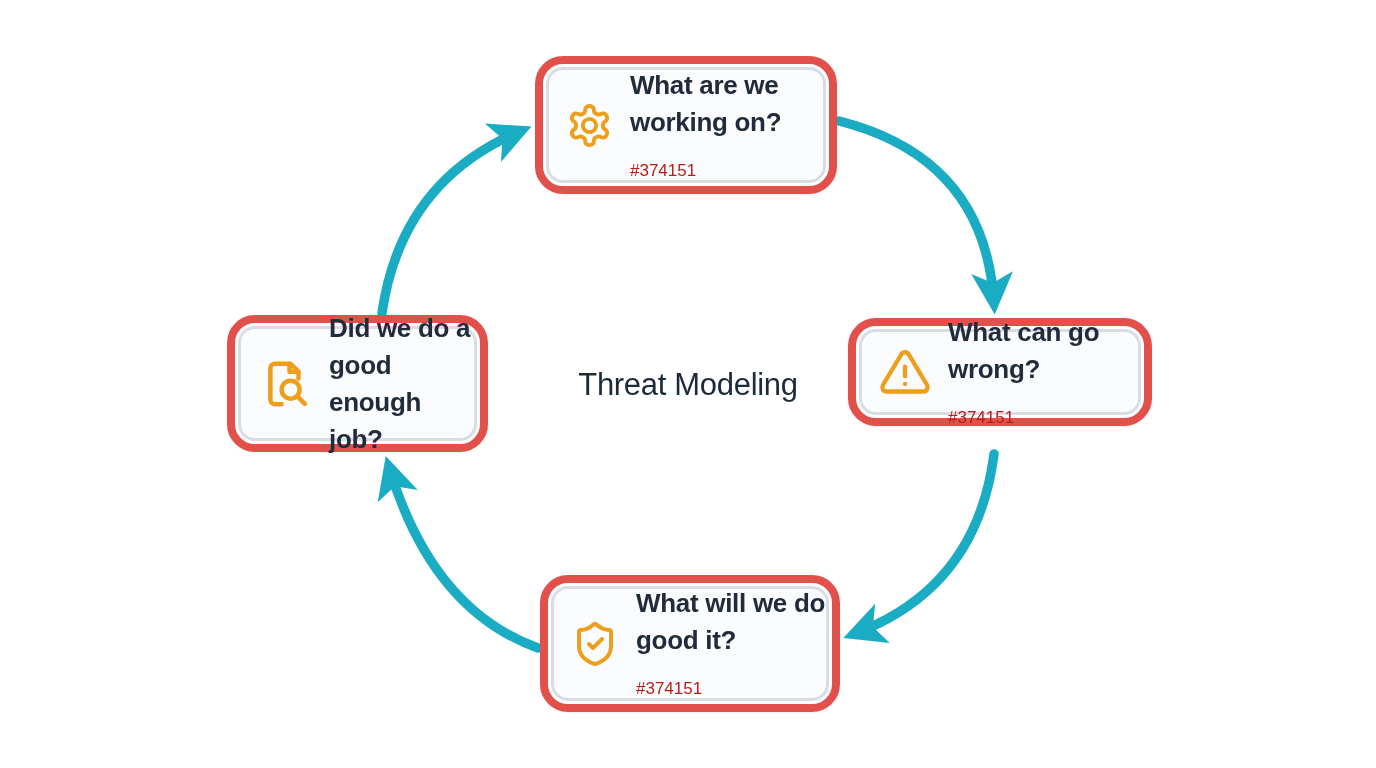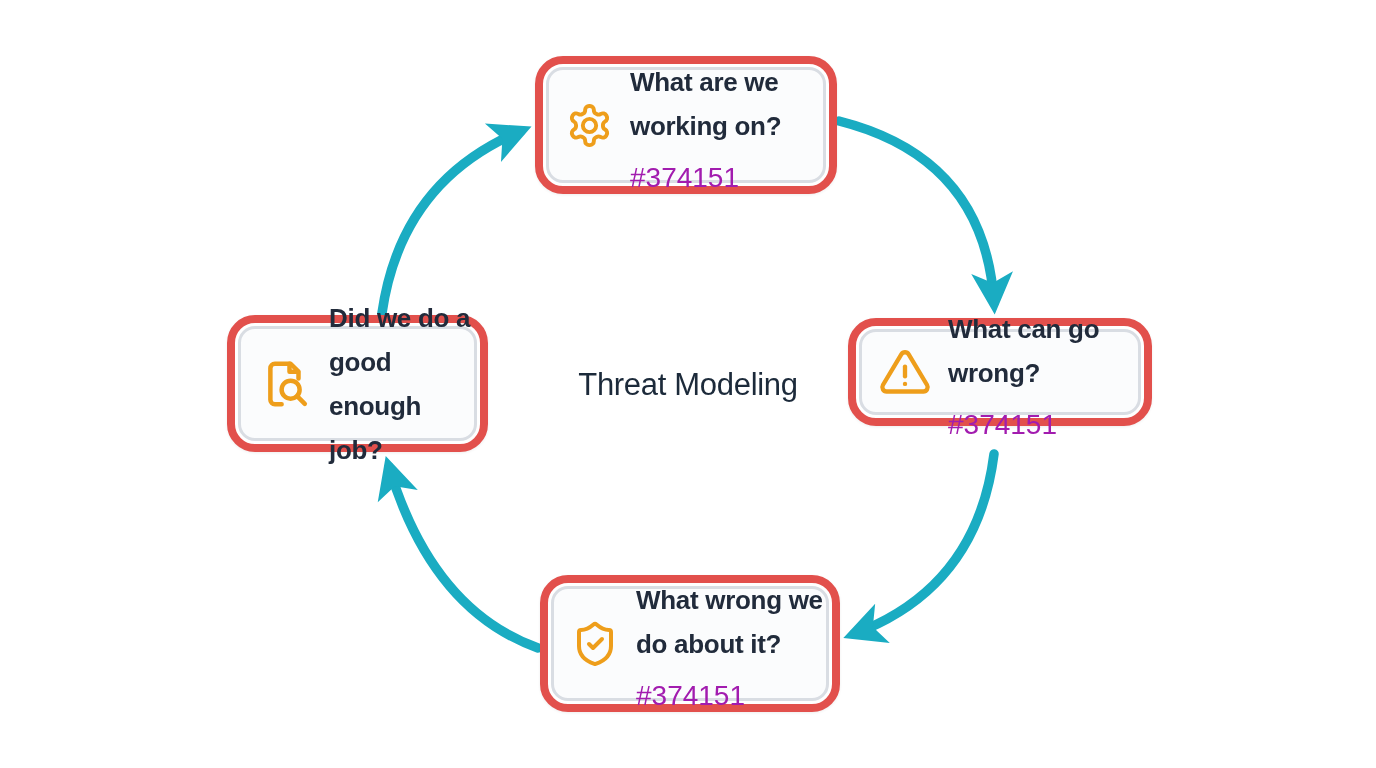--- a/index.html
+++ b/index.html
@@ -42,29 +42,29 @@
   .node-bottom { left: 540px; top: 575px; width: 300px; height: 137px; }
   .node-left   { left: 227px; top: 315px; width: 261px; height: 137px; }
 
   .icon { flex: 0 0 auto; display: flex; align-items: center; justify-content: center; }
   .icon svg { stroke: #EE9E1B; fill: none; stroke-width: 2; stroke-linecap: round; stroke-linejoin: round; }
 
   .node-text { display: flex; flex-direction: column; }
   .node-title {
     font-size: 26px;
     font-weight: bold;
-    line-height: 44px;
+    line-height: 37px;
     letter-spacing: -0.3px;
     color: #212B3B;
     max-width: 190px;
   }
   .node-subtitle {
-    font-size: 28px;
+    font-size: 17px;
     line-height: 27px;
-    color: #a21caf;
+    color: #b91c1c;
     margin-top: 16px;
   }
   .node-subtitle:empty { display: none; }
 
   .center-title {
     position: absolute;
     left: 688px; top: 385px;
     transform: translate(-50%, -50%);
     font-size: 31px;
     font-weight: normal;
@@ -125,21 +125,21 @@
 
   <div class="node node-bottom">
     <div class="node-inner">
       <span class="icon">
         <svg width="48" height="48" viewBox="0 0 24 24">
           <path d="M20 13c0 5-3.5 7.5-7.66 8.95a1 1 0 0 1-.67-.01C7.5 20.5 4 18 4 13V6a1 1 0 0 1 1-1c2 0 4.5-1.2 6.24-2.72a1.17 1.17 0 0 1 1.52 0C14.51 3.81 17 5 19 5a1 1 0 0 1 1 1z"></path>
           <path d="m9 12 2 2 4.5-4.5"></path>
         </svg>
       </span>
       <div class="node-text">
-        <div class="node-title">What wrong we do about it?</div>
+        <div class="node-title">What will we do good it?</div>
         <div class="node-subtitle">#374151</div>
       </div>
     </div>
   </div>
 
   <div class="node node-left">
     <div class="node-inner">
       <span class="icon">
         <svg width="54" height="54" viewBox="0 0 24 24">
           <path d="M10.5 21H7.5a2 2 0 0 1-2-2V5a2 2 0 0 1 2-2h7L18 6.5V9.5"></path>

